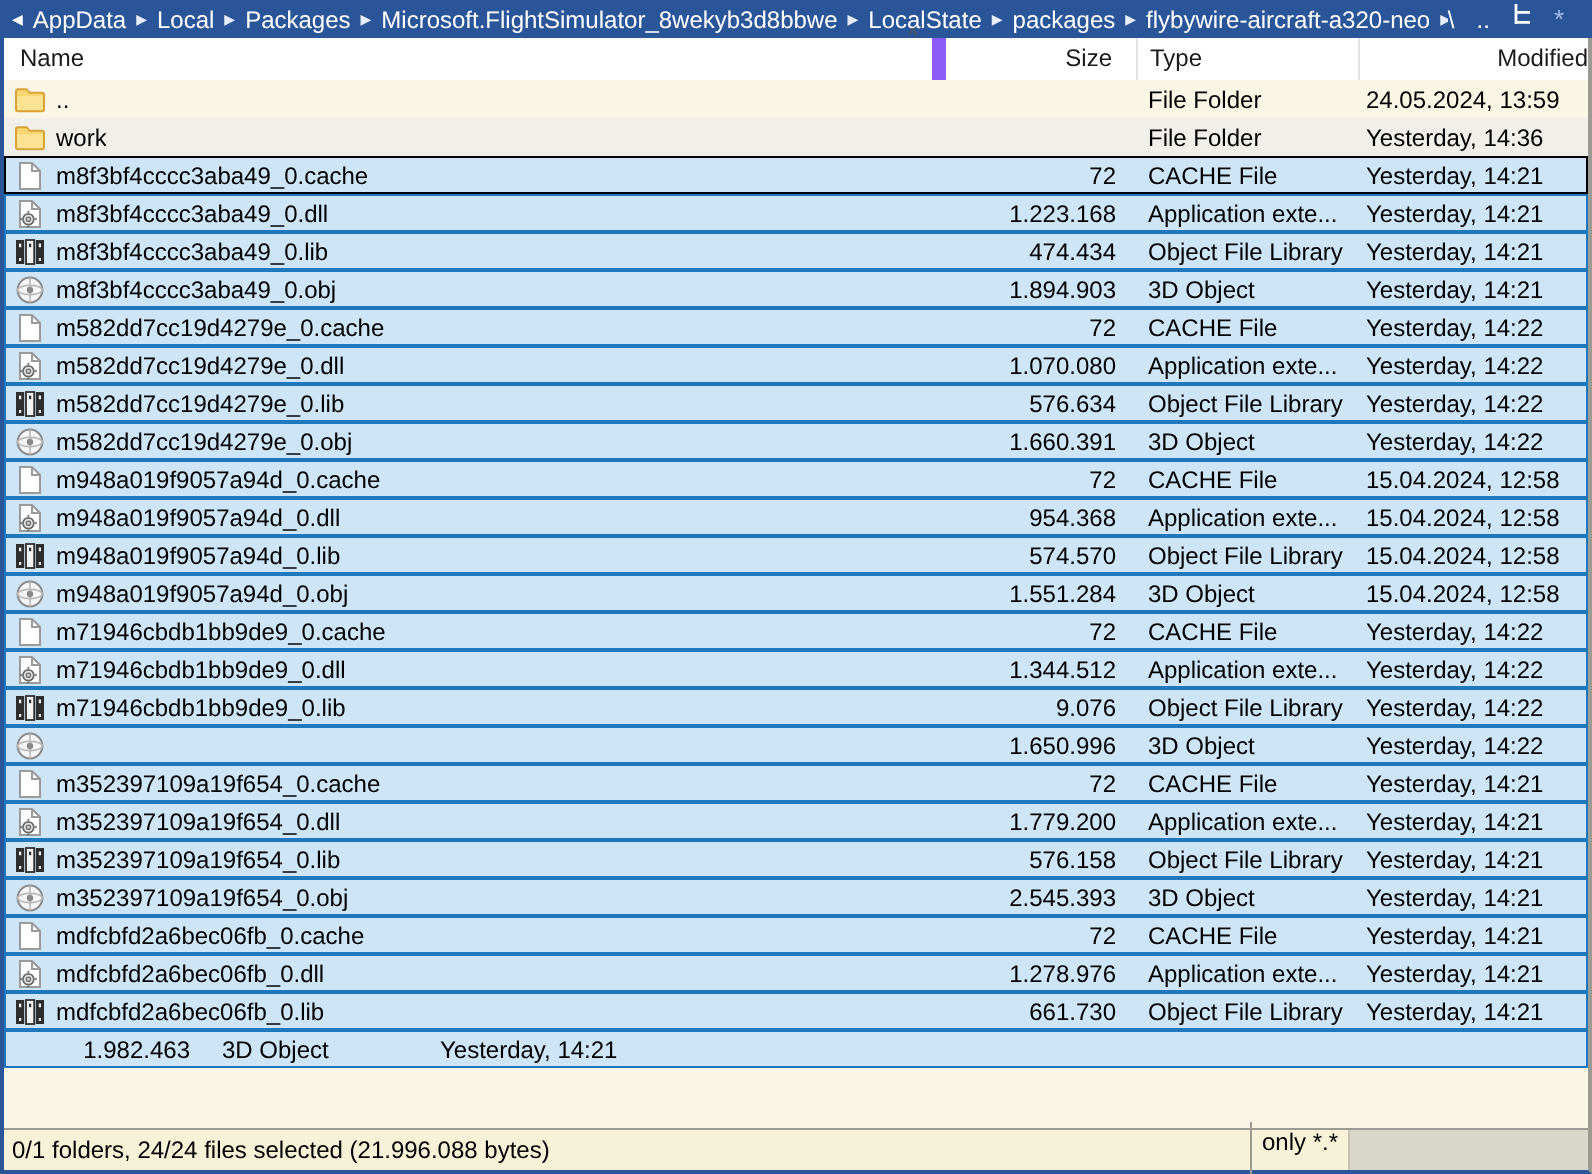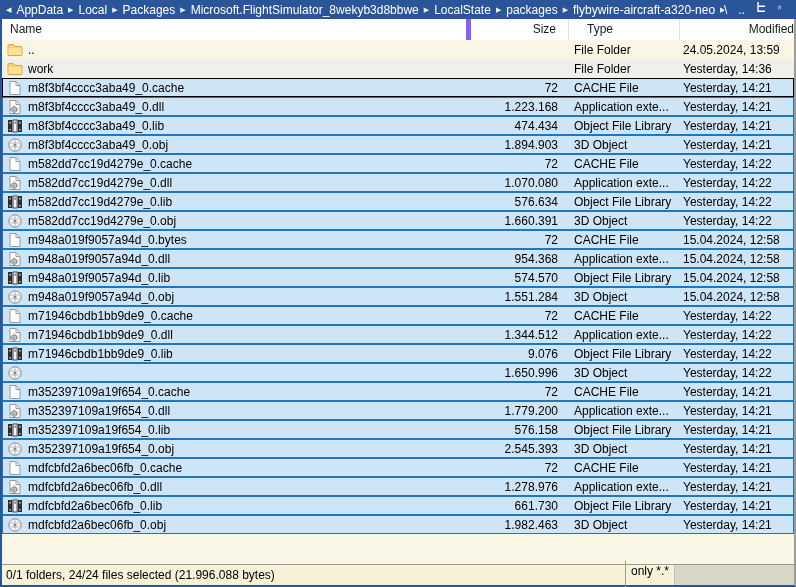--- a/index.html
+++ b/index.html
@@ -31,22 +31,22 @@
   .bc-tools{margin-left:auto;display:flex;align-items:center;gap:11px;padding-right:8px;}
   .bc-tools>span{cursor:default;}
   .bc-star{color:#9db9e8;font-size:13px;}
   
   .header{
     height:21px;flex:0 0 21px;background:var(--header-bg,#ffffff);
     display:flex;align-items:center;position:relative;color:#1a1a1a;
   }
   .header span{box-sizing:border-box;display:block;line-height:21px;height:21px;}
   .h-name{width:464px;padding-left:8px;}
-  .h-size{width:102px;text-align:right;padding-right:12px;border-left:5px solid #8b5cf6;}
-  .h-type{width:111px;padding-left:18px;border-left:1px solid #e4e4e4;}
+  .h-size{width:102px;text-align:right;padding-right:12px;border-left:7px solid #8b5cf6;}
+  .h-type{width:111px;padding-left:6px;border-left:1px solid #e4e4e4;}
   .h-mod{flex:1;padding-left:4px;border-left:1px solid #e4e4e4;text-align:right;}
   .sort-glyph{
     position:absolute;left:452px;top:-6px;height:auto!important;line-height:normal!important;
     font-size:10px;color:#555;
   }
   
   .list{flex:1;overflow:hidden;background:var(--row-base,#faf6e6);}
   .row{
     height:19px;box-sizing:border-box;display:flex;align-items:center;
     border:1px solid transparent;cursor:default;
@@ -284,21 +284,21 @@
     <span class="c-mod">Yesterday, 14:22</span>
   </div>
       <div class="row selected">
     <span class="c-name">
       <span class="icon-slot">
             <svg width="16" height="16" viewBox="0 0 16 16">
     <path d="M3 1.5 h6 l4 4 v9 H3 z" fill="#fff" stroke="#9a9a9a"></path>
     <path d="M9 1.5 v4 h4" fill="none" stroke="#9a9a9a"></path>
   </svg>
           </span>
-      <span class="name-text">m948a019f9057a94d_0.bytes</span>
+      <span class="name-text">m948a019f9057a94d_0.cache</span>
     </span>
     <span class="c-size">72</span>
     <span class="c-type">CACHE File</span>
     <span class="c-mod">15.04.2024, 12:58</span>
   </div>
       <div class="row selected">
     <span class="c-name">
       <span class="icon-slot">
             <svg width="16" height="16" viewBox="0 0 16 16">
     <path d="M3 1.5 h6 l4 4 v9 H3 z" fill="#fff" stroke="#9a9a9a"></path>
@@ -528,31 +528,20 @@
     <rect x="12.4" y="11" width="1.1" height="1.4" fill="#fff"></rect>
   </svg>
           </span>
       <span class="name-text">mdfcbfd2a6bec06fb_0.lib</span>
     </span>
     <span class="c-size">661.730</span>
     <span class="c-type">Object File Library</span>
     <span class="c-mod">Yesterday, 14:21</span>
   </div>
       <div class="row selected">
-    <span class="c-name">
-      <span class="icon-slot">
-            <svg width="16" height="16" viewBox="0 0 16 16">
-    <circle cx="8" cy="8" r="6.2" fill="#f5f5f5" stroke="#8a8a8a"></circle>
-    <ellipse cx="8" cy="8" rx="6.2" ry="2.3" fill="none" stroke="#b8b8b8" stroke-width="0.8"></ellipse>
-    <path d="M8 1.8 v12.4" stroke="#b8b8b8" stroke-width="0.8"></path>
-    <circle cx="8" cy="8" r="1.6" fill="#8a8a8a"></circle>
-  </svg>
-          </span>
-      <span class="name-text">mdfcbfd2a6bec06fb_0.obj</span>
-    </span>
     <span class="c-size">1.982.463</span>
     <span class="c-type">3D Object</span>
     <span class="c-mod">Yesterday, 14:21</span>
   </div>
     </div>
 
   <div class="statusbar">
     <span class="status-summary">0/1 folders, 24/24 files selected (21.996.088 bytes)</span>
     <span class="status-filter">only *.*</span>
     <span class="status-grip"></span>

